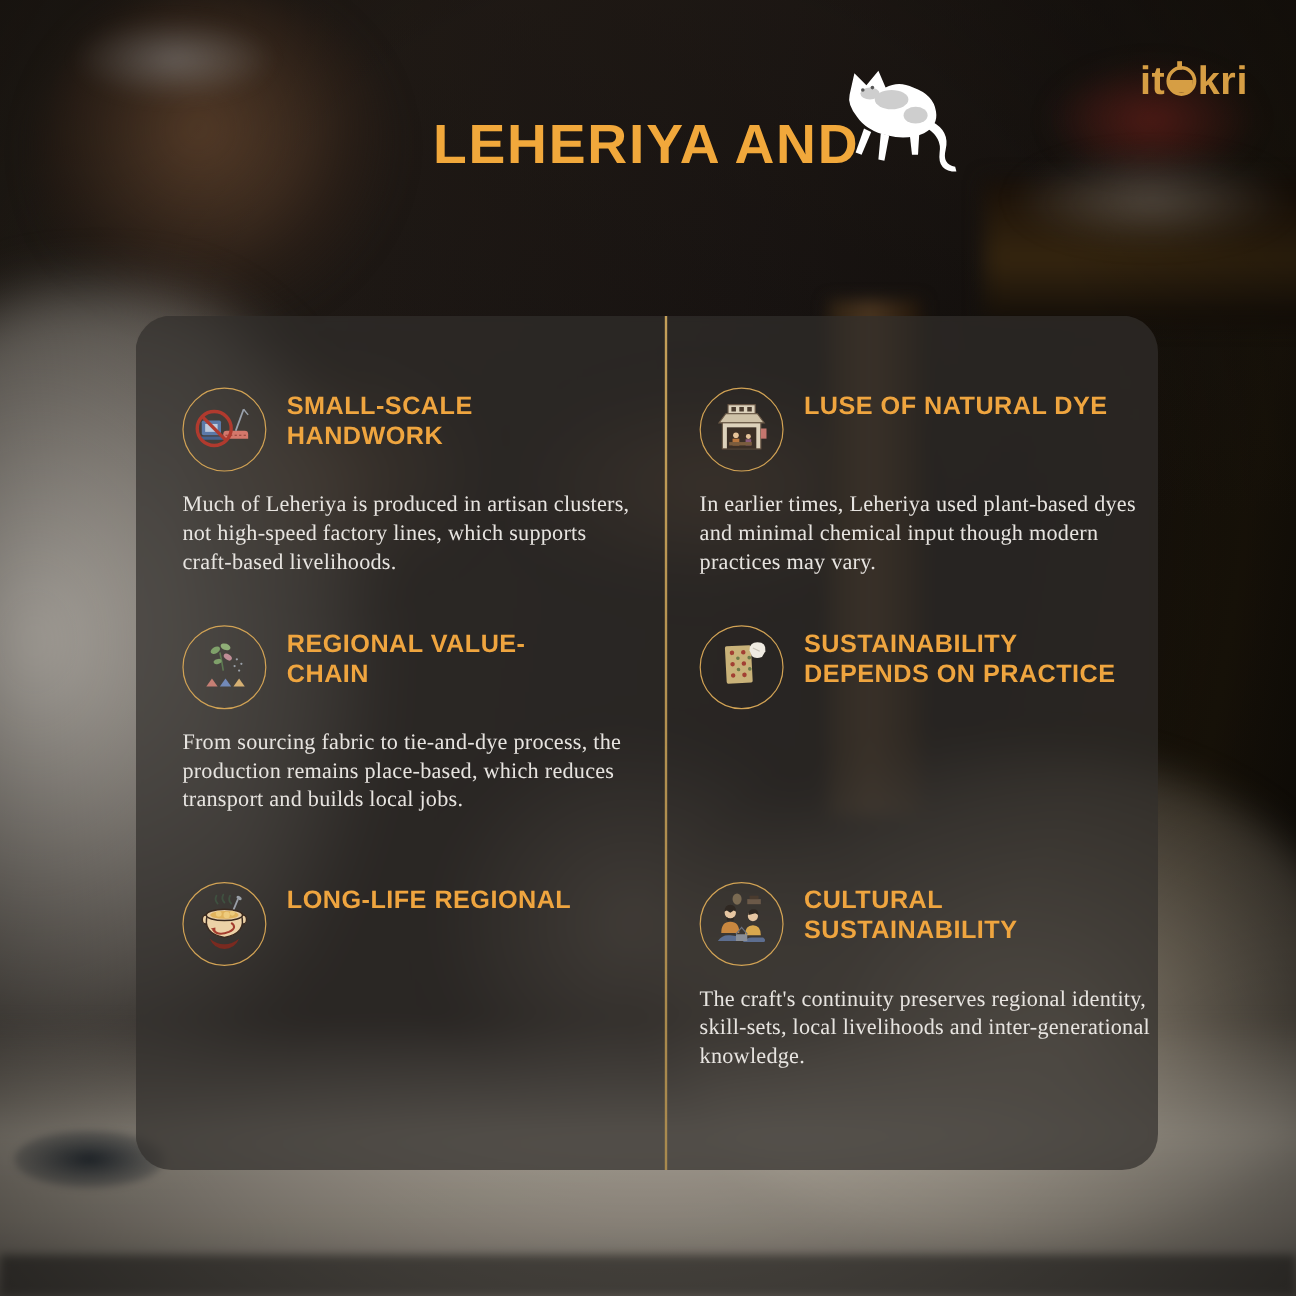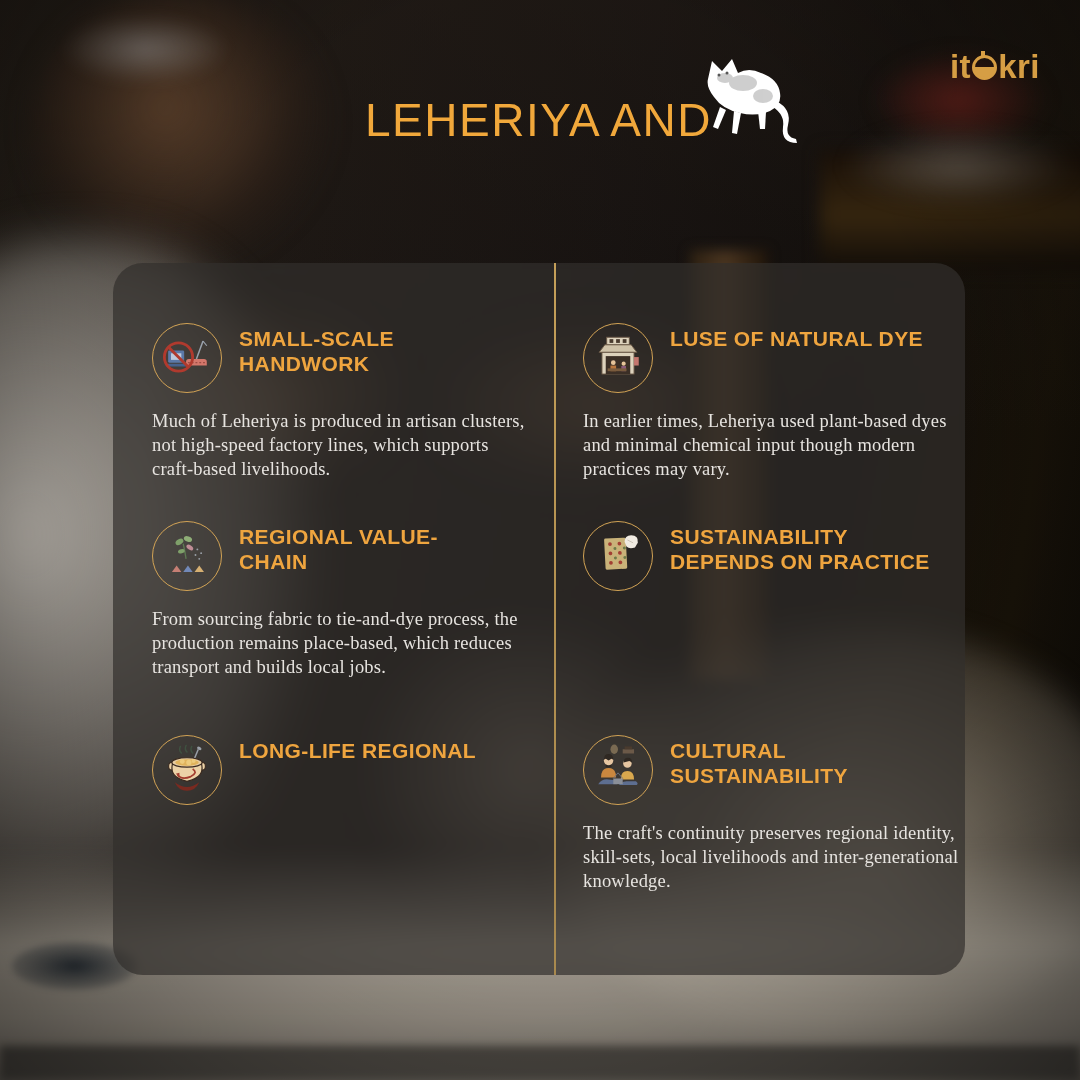--- a/index.html
+++ b/index.html
@@ -41,21 +41,21 @@
   .ph-vignette{inset:0;background:radial-gradient(ellipse at 50% 42%,transparent 52%,rgba(0,0,0,.5) 100%);}
 
   
   .brand{position:absolute;top:50px;right:40px;color:#d69e44;font-size:33px;font-weight:bold;
          letter-spacing:.5px;line-height:1;}
   .logo-o{display:inline-block;width:19px;height:19px;border:3.5px solid #d69e44;border-radius:50%;
           position:relative;top:2px;margin:0 1px;
           background:linear-gradient(180deg,transparent 46%,#d69e44 46%);}
   .logo-o::before{content:'';position:absolute;left:6px;top:-7px;width:4px;height:7px;background:#d69e44;}
   .title{position:absolute;top:92px;left:0;width:1077px;text-align:center;color:#f1a83b;
-         font-size:46px;font-weight:normal;letter-spacing:1.5px;line-height:1.22;}
+         font-size:46px;font-weight:bold;letter-spacing:1.5px;line-height:1.22;}
   .title span{display:block;}
   .cat{position:absolute;left:686px;top:48px;width:120px;height:102px;}
 
   
   .panel{position:absolute;left:113px;top:263px;width:852px;height:712px;border-radius:30px;
          background:rgba(50,47,44,.70);backdrop-filter:blur(3px);}
   .divider{position:absolute;left:441px;top:0;bottom:0;width:2px;
            background:linear-gradient(180deg,rgba(205,166,92,.95),rgba(190,152,80,.8));}
   .grid{position:absolute;left:39px;top:60px;right:5px;display:grid;
         grid-template-columns:378px 377px;grid-template-rows:198px 214px auto;column-gap:53px;}

